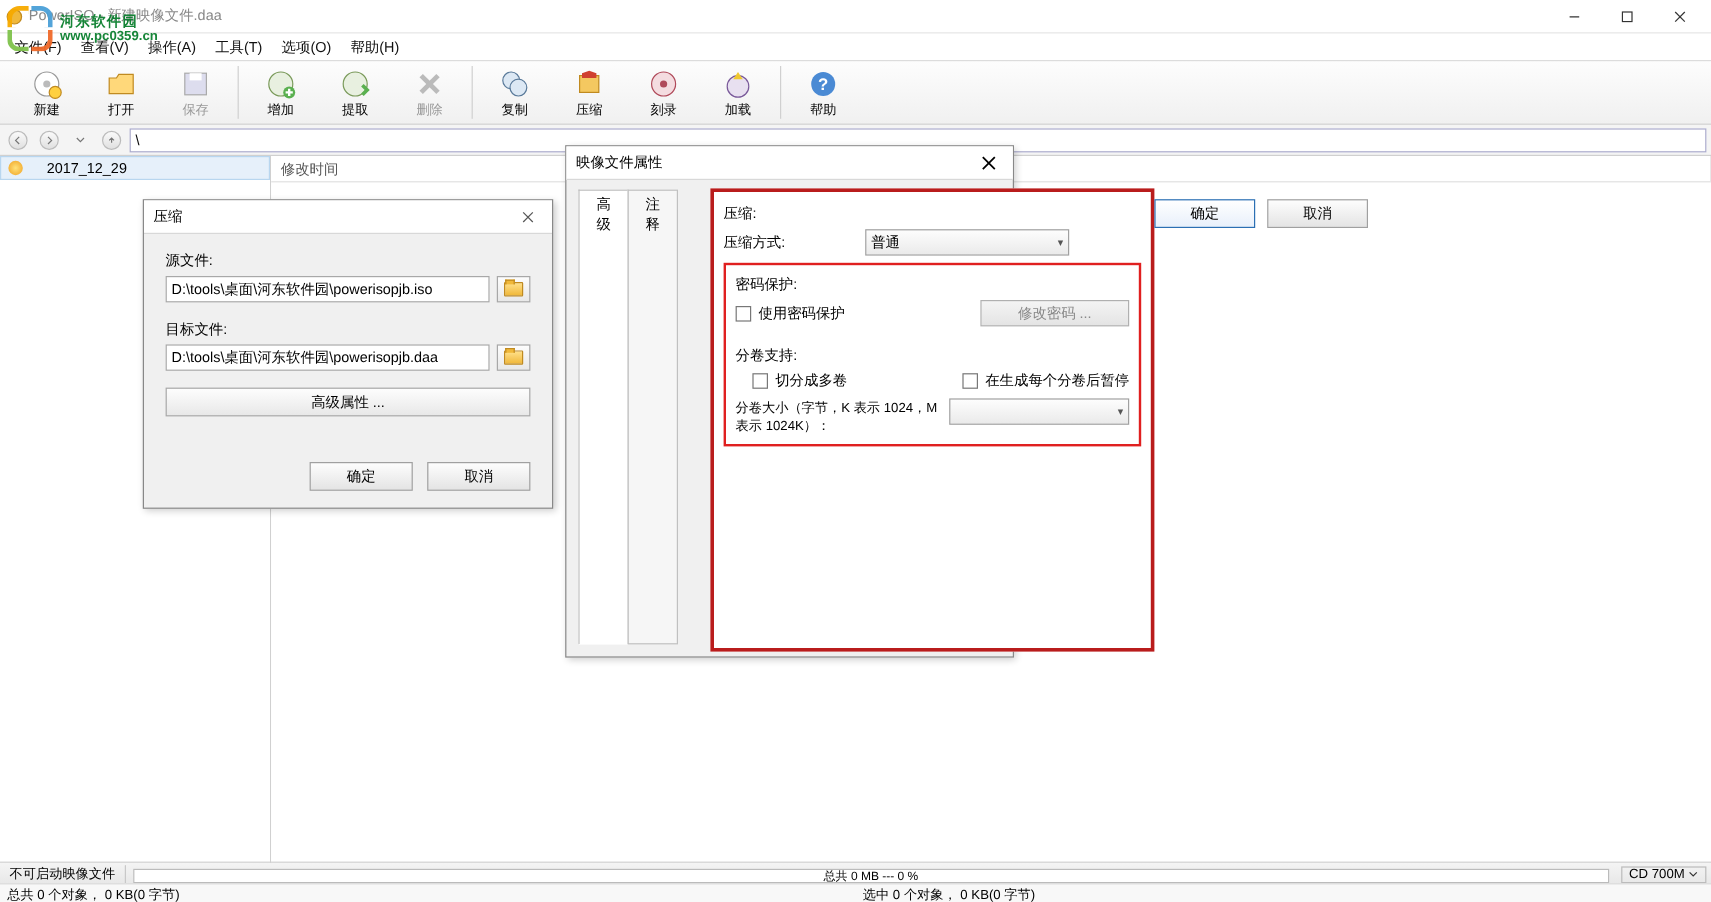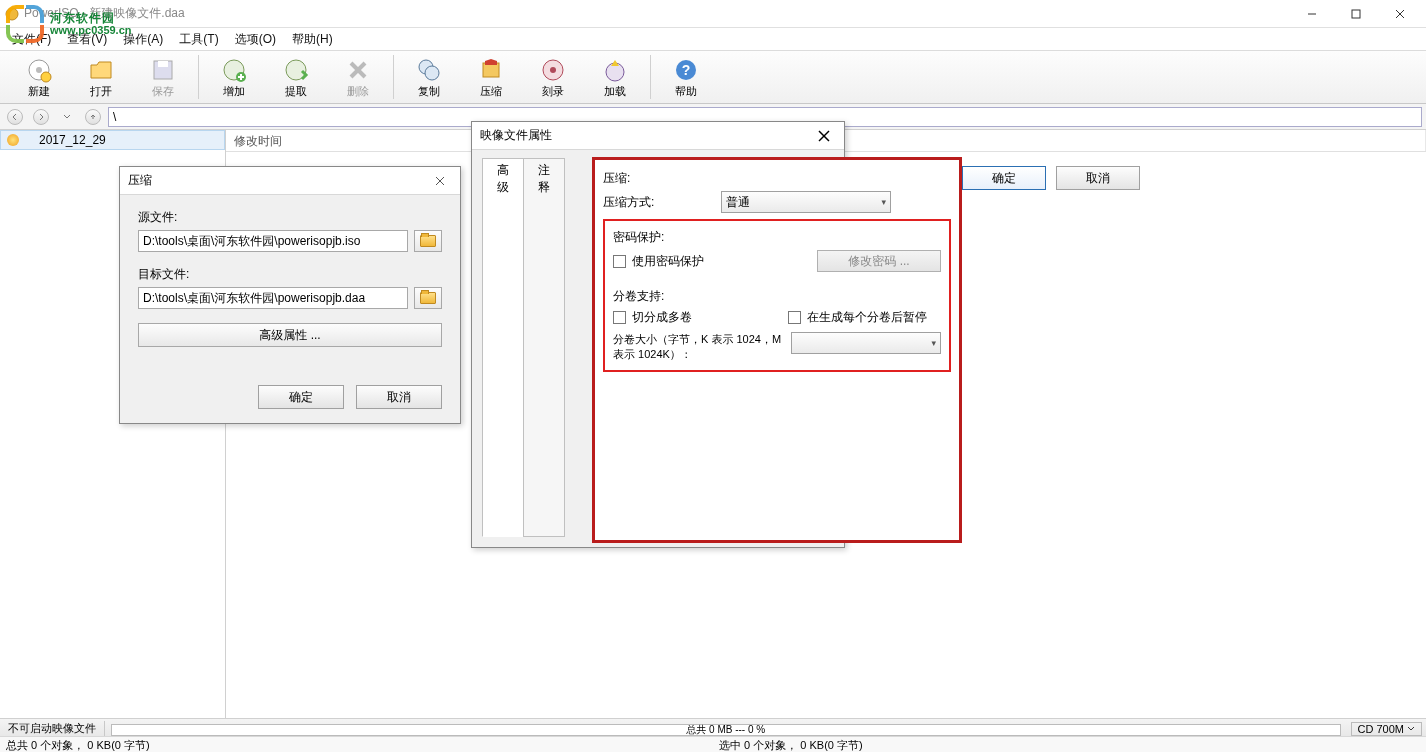--- a/index.html
+++ b/index.html
@@ -610,21 +610,21 @@
         <div class="chkrow">
           <span class="chk"></span>
           <span>使用密码保护</span>
           <div style="flex:1"></div>
           <div class="pwdbtn">修改密码 ...</div>
         </div>
 
         <div style="height:10px"></div>
 
         <div class="section-label">分卷支持:</div>
-        <div class="chkrow" style="justify-content:flex-start;gap:6px">
+        <div class="chkrow" style="justify-content:flex-end;gap:6px">
           <span class="chk"></span>
           <span style="width:150px">切分成多卷</span>
           <span class="chk"></span>
           <span>在生成每个分卷后暂停</span>
         </div>
         <div class="splitsize-row">
           <span class="splitsize-lab">分卷大小（字节，K 表示 1024，M 表示 1024K）：</span>
           <div class="selectbox" style="width:150px">
             <span></span>
             <span class="chev">▾</span>

